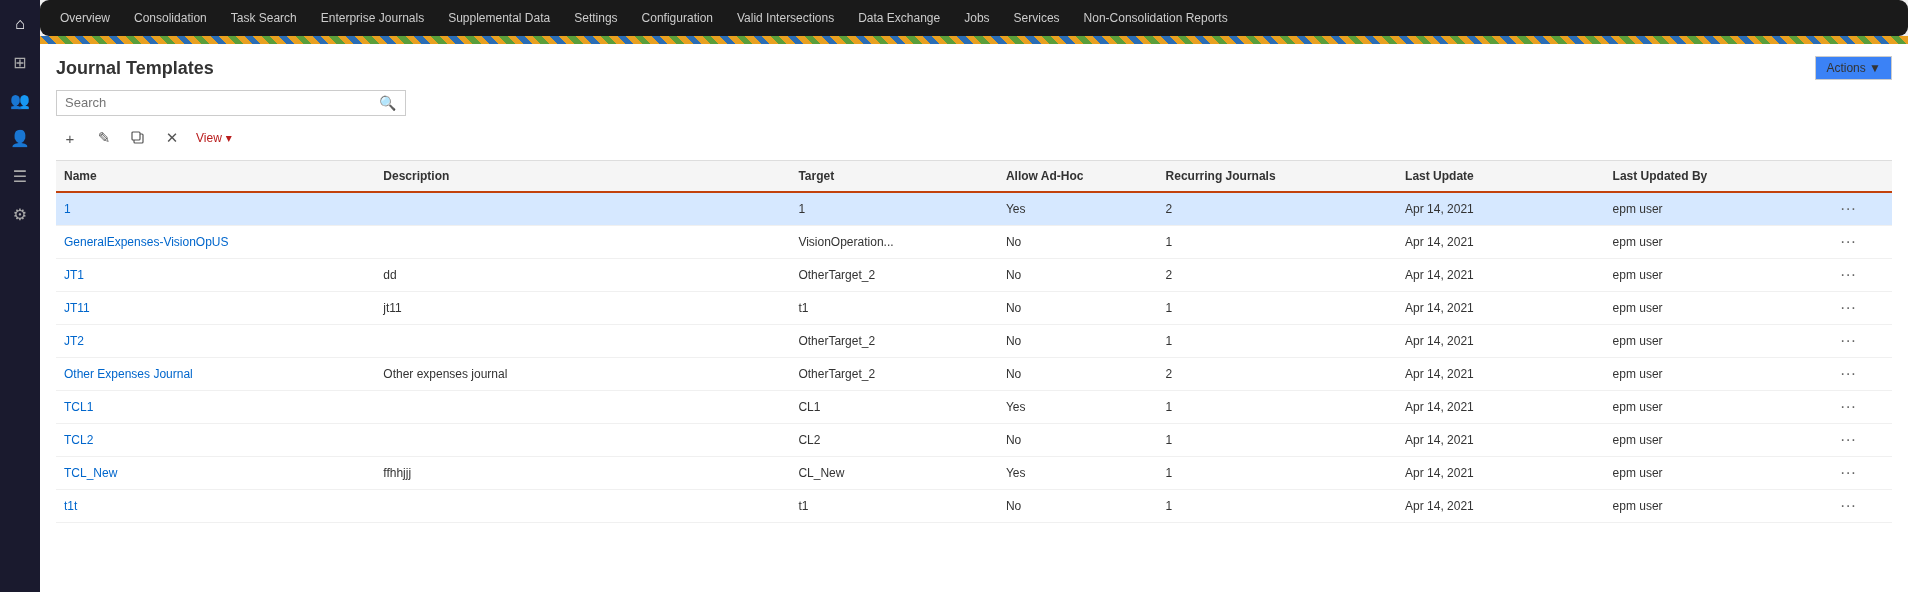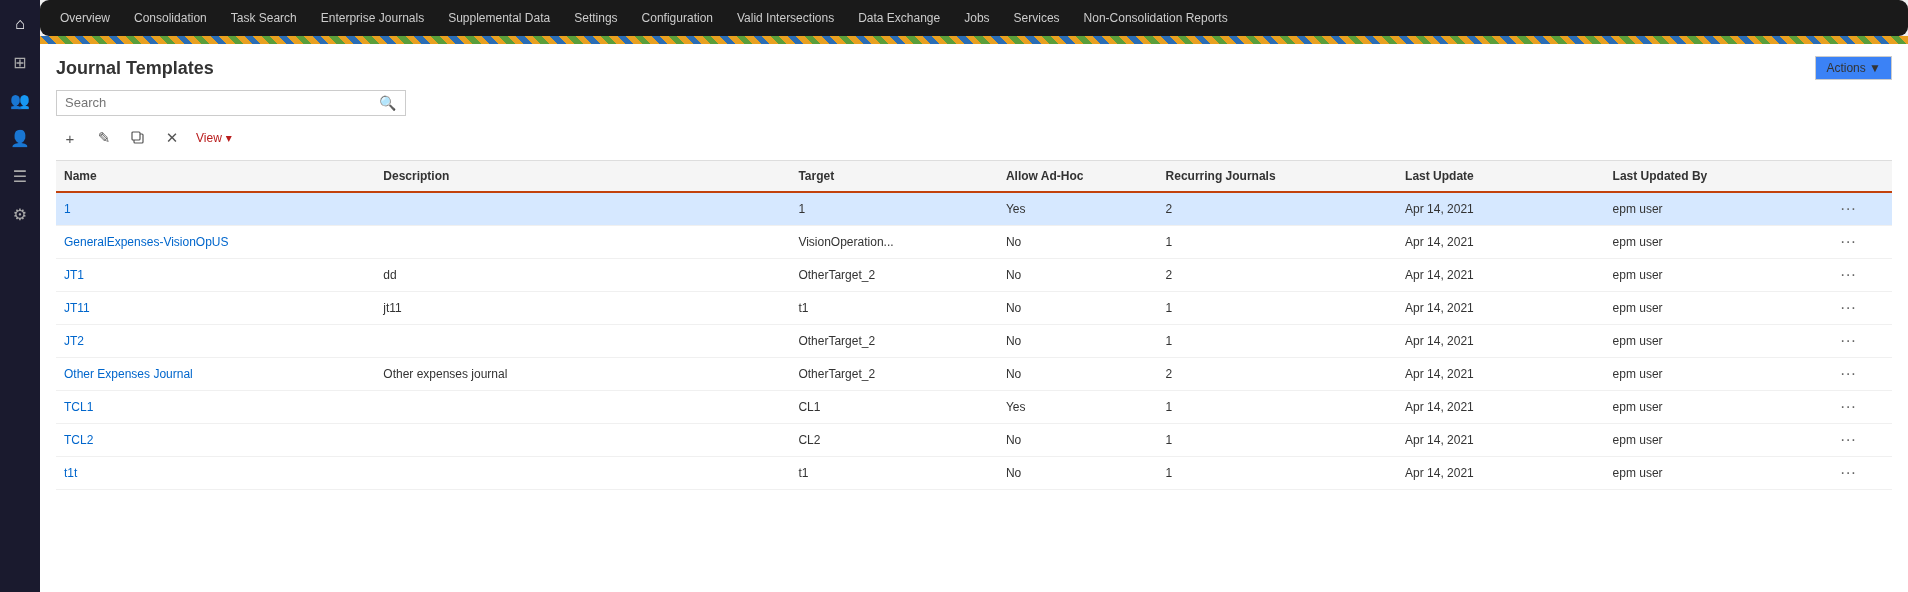--- a/index.html
+++ b/index.html
@@ -363,20 +363,30 @@
       <td class="col-name link-cell">TCL2</td>
       <td class="col-desc"></td>
       <td class="col-target">CL2</td>
       <td class="col-adhoc">No</td>
       <td class="col-recurring">1</td>
       <td class="col-lastupdate">Apr 14, 2021</td>
       <td class="col-lastupdatedby">epm user</td>
       <td class="col-actions"><span class="more-btn">···</span></td>
     </tr>
             <tr>
+      <td class="col-name link-cell">TCL_New</td>
+      <td class="col-desc">ffhhjjj</td>
+      <td class="col-target">CL_New</td>
+      <td class="col-adhoc">Yes</td>
+      <td class="col-recurring">1</td>
+      <td class="col-lastupdate">Apr 14, 2021</td>
+      <td class="col-lastupdatedby">epm user</td>
+      <td class="col-actions"><span class="more-btn">···</span></td>
+    </tr>
+            <tr>
       <td class="col-name link-cell">t1t</td>
       <td class="col-desc"></td>
       <td class="col-target">t1</td>
       <td class="col-adhoc">No</td>
       <td class="col-recurring">1</td>
       <td class="col-lastupdate">Apr 14, 2021</td>
       <td class="col-lastupdatedby">epm user</td>
       <td class="col-actions"><span class="more-btn">···</span></td>
     </tr>
           </tbody>

